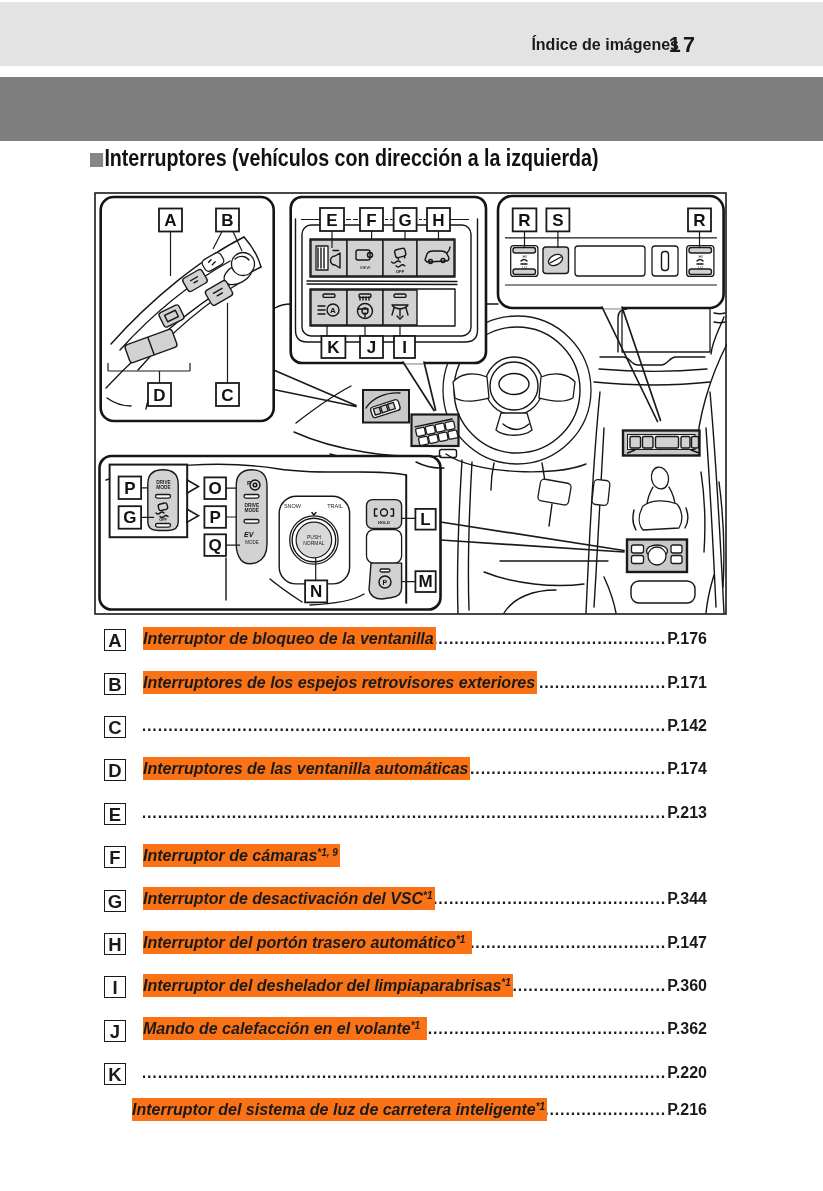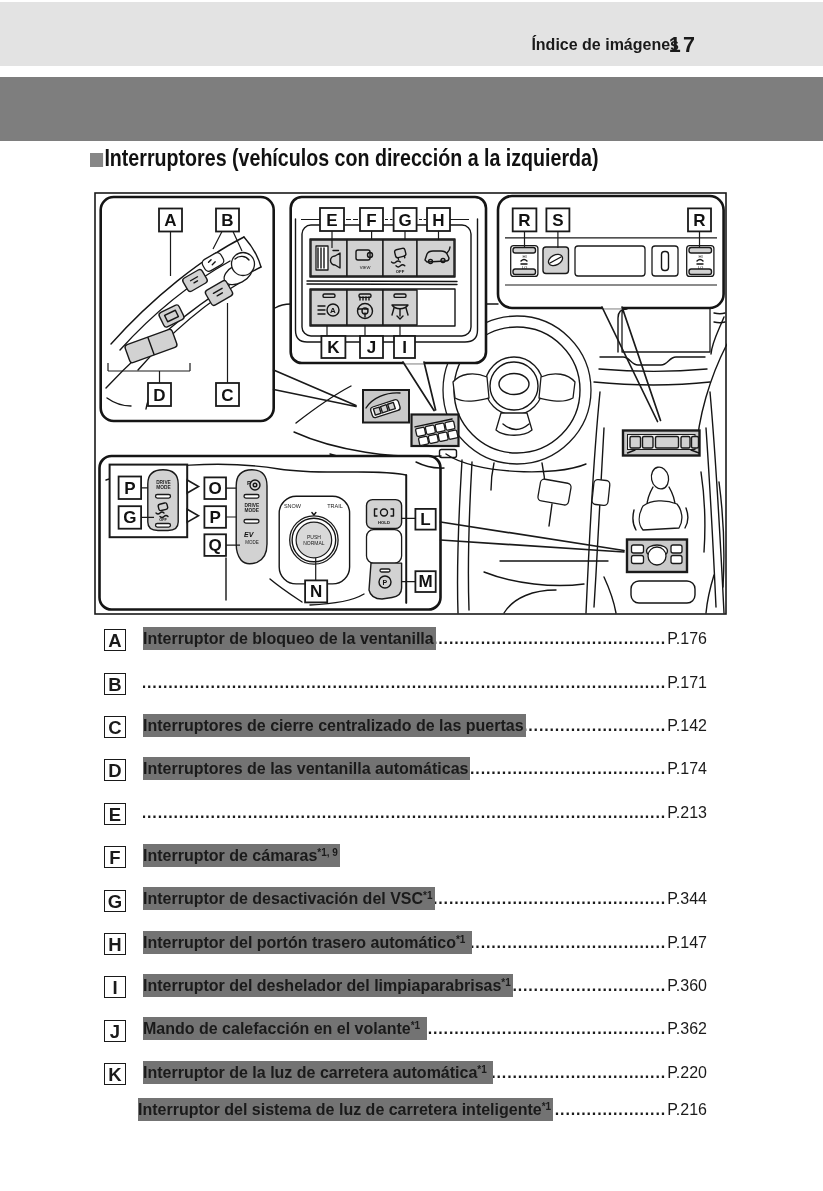--- a/index.html
+++ b/index.html
@@ -6,25 +6,25 @@
 body{width:823px;height:1191px;background:#fff;font-family:"Liberation Sans",sans-serif;position:relative;overflow:hidden;}
 .abs{position:absolute;}
 .hdrband{left:0;top:2px;width:823px;height:64px;background:#e3e3e3;}
 .hdrtxt{left:300px;top:36px;width:379px;text-align:right;font-size:16px;font-weight:bold;color:#1a1a1a;}
 .hdrnum{left:600px;top:33px;width:166px;text-align:center;font-size:21.5px;letter-spacing:2.2px;font-weight:bold;color:#1a1a1a;}
 .darkband{left:0;top:77px;width:823px;height:64px;background:#7e7e7e;}
 .title{left:90px;top:144.3px;font-size:24px;font-weight:bold;color:#111;transform:scaleX(0.818);transform-origin:0 50%;white-space:nowrap;}
 .title .sq{display:inline-block;width:16.4px;height:13.4px;background:#868686;margin-right:1.2px;vertical-align:-0.5px;}
 .row{position:absolute;left:104px;width:603px;height:23px;color:#1a1a1a;}
 .lb{position:absolute;left:0;top:0;width:20px;height:20px;border:1.6px solid #1a1a1a;background:#fff;text-align:center;font-size:18.5px;font-weight:bold;line-height:21.5px;}
-.lt{position:absolute;left:39px;top:-2.2px;height:23px;line-height:23.5px;font-size:16px;font-weight:bold;white-space:nowrap;background:#737373;padding-right:2px;z-index:2;}
+.lt{position:absolute;left:39px;top:-2.2px;height:23px;line-height:23.5px;font-size:16px;font-weight:bold;white-space:nowrap;background:#f97316;padding-right:2px;z-index:2;font-style:italic;}
 .lt sup{font-size:10px;position:relative;top:-5px;vertical-align:baseline;font-weight:bold;}
 .dots{position:absolute;left:39px;right:41px;top:-2.2px;height:23px;line-height:23.5px;overflow:hidden;direction:rtl;white-space:nowrap;font-size:16px;font-weight:bold;letter-spacing:0.85px;z-index:1;}
-.pg{position:absolute;right:0;top:-2.2px;height:23px;line-height:23.5px;font-size:16px;font-weight:normal;background:#fff;z-index:2;padding-left:1px;}
-.noletter{left:34px;}
+.pg{position:absolute;right:0;top:-2.2px;height:23px;line-height:23.5px;font-size:16px;font-weight:bold;background:#fff;z-index:2;padding-left:1px;}
+.noletter{left:28px;}
 </style>
 </head>
 <body>
 <div class="abs hdrband"></div>
 <div class="abs hdrtxt">Índice de imágenes</div>
 <div class="abs hdrnum">17</div>
 <div class="abs darkband"></div>
 <div class="abs title"><span class="sq"></span>Interruptores (vehículos con dirección a la izquierda)</div>
 
 <svg class="abs" style="left:94px;top:192px;" width="633" height="423" viewBox="0 0 633 423">
@@ -434,26 +434,26 @@
 </svg>
 
 <div class="abs row" style="top:629.4px;">
     <span class="lb">A</span>
     <span class="lt">Interruptor de bloqueo de la ventanilla</span>
     <span class="dots">........................................................................................................................</span>
     <span class="pg">P.176</span>
   </div>
 <div class="abs row" style="top:672.75px;">
     <span class="lb">B</span>
+    <span class="lt">Interruptores de los espejos retrovisores exteriores </span>
     <span class="dots">........................................................................................................................</span>
     <span class="pg">P.171</span>
   </div>
 <div class="abs row" style="top:716.1px;">
     <span class="lb">C</span>
-    <span class="lt">Interruptores de cierre centralizado de las puertas</span>
     <span class="dots">........................................................................................................................</span>
     <span class="pg">P.142</span>
   </div>
 <div class="abs row" style="top:759.45px;">
     <span class="lb">D</span>
     <span class="lt">Interruptores de las ventanilla automáticas </span>
     <span class="dots">........................................................................................................................</span>
     <span class="pg">P.174</span>
   </div>
 <div class="abs row" style="top:802.8px;">
@@ -484,21 +484,20 @@
     <span class="pg">P.360</span>
   </div>
 <div class="abs row" style="top:1019.55px;">
     <span class="lb">J</span>
     <span class="lt">Mando de calefacción en el volante<sup>*1</sup>&nbsp;</span>
     <span class="dots">........................................................................................................................</span>
     <span class="pg">P.362</span>
   </div>
 <div class="abs row" style="top:1062.9px;">
     <span class="lb">K</span>
-    <span class="lt">Interruptor de la luz de carretera automática<sup>*1</sup>&nbsp;</span>
     <span class="dots">........................................................................................................................</span>
     <span class="pg">P.220</span>
   </div>
 <div class="abs row" style="top:1100.6px;">
     <span class="lt noletter">Interruptor del sistema de luz de carretera inteligente<sup>*1</sup></span>
     <span class="dots">........................................................................................................................</span>
     <span class="pg">P.216</span>
   </div>
 
 </body></html>

